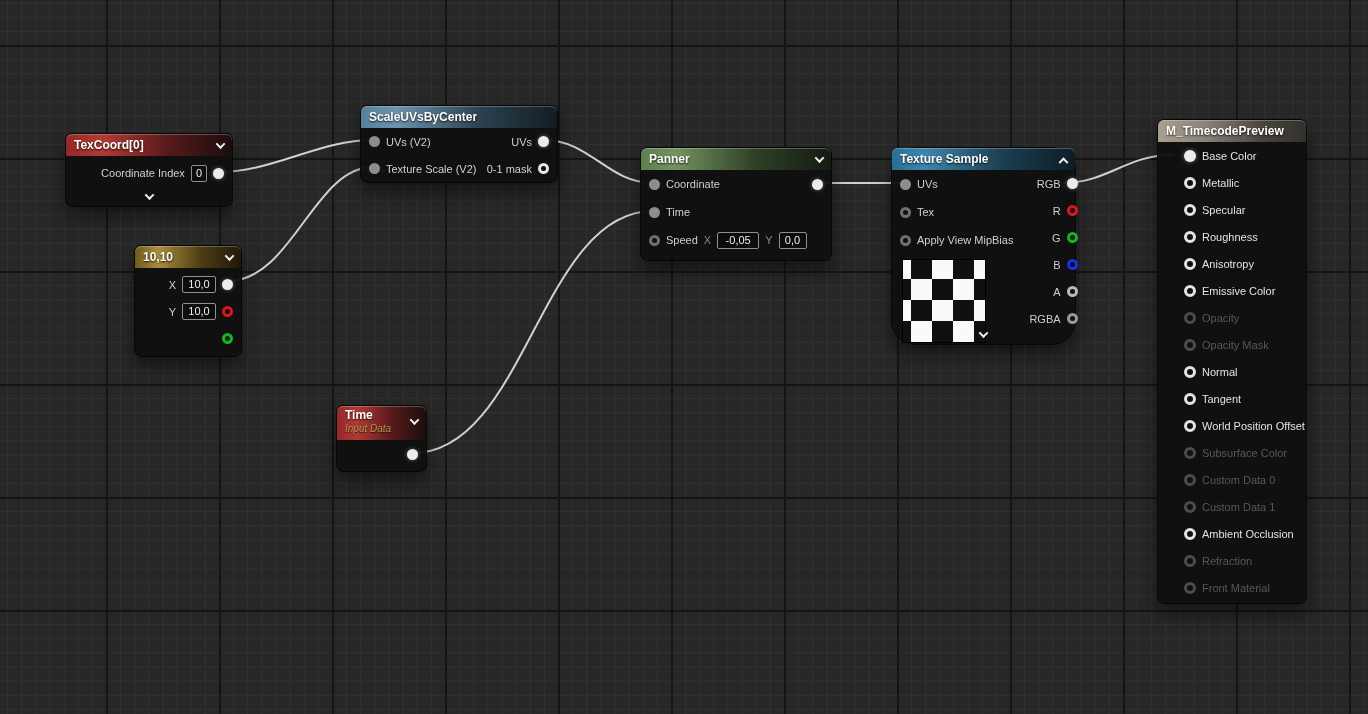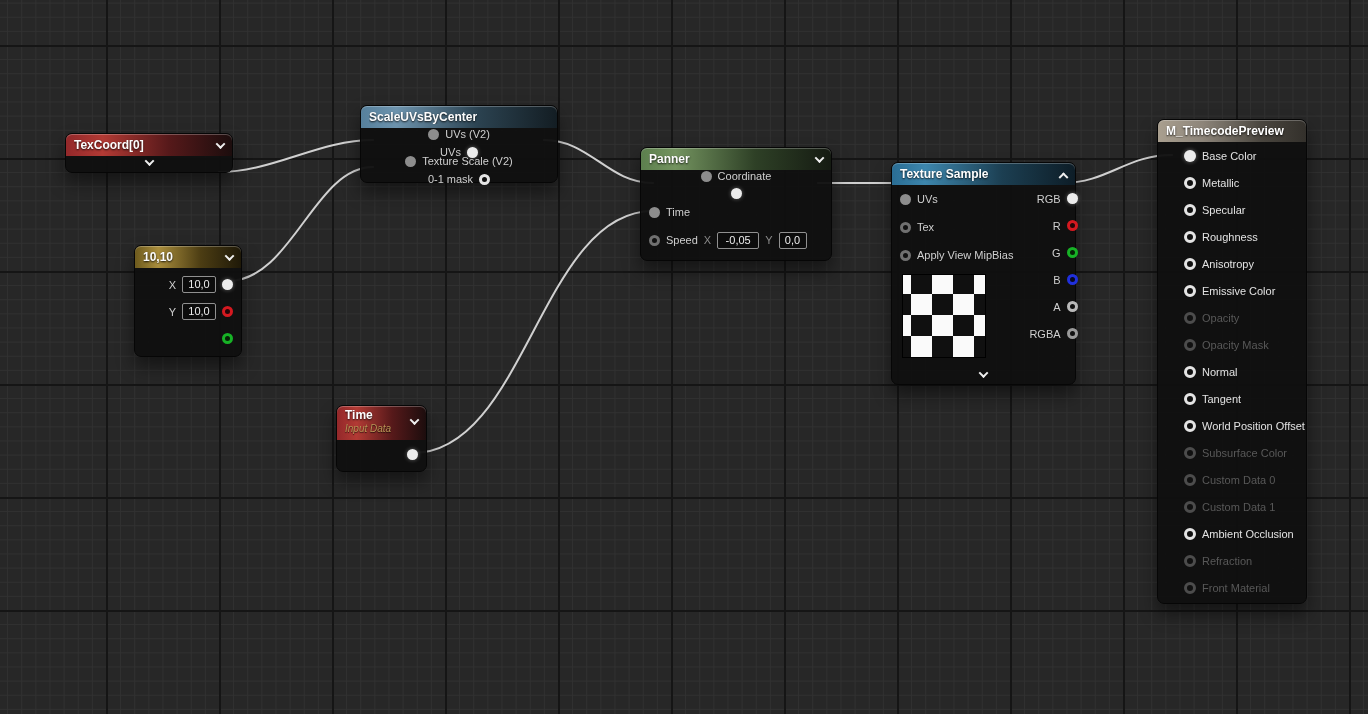--- a/index.html
+++ b/index.html
@@ -47,21 +47,21 @@
   .chev { display:inline-block; width:7px; height:7px;
     border-right:2px solid #efefef; border-bottom:2px solid #efefef;
     transform:rotate(45deg) translate(-1px,-1px); }
   .chev.up { transform:rotate(-135deg) translate(-2px,-2px); }
   .chevrow { display:flex; justify-content:center; padding:3px 0 6px; }
 
   .row { display:flex; align-items:center; gap:6px; padding:0 8px; height:27px; }
   .row.h28 { height:28px; }
   .row.h34 { height:34px; }
   .row.out { justify-content:flex-end; }
-  .row.both { justify-content:space-between;flex-direction:column; }
+  .row.both { justify-content:space-between; }
   .grp { display:flex; align-items:center; gap:6px; }
   .lbl { font-size:11px; color:#cfcfcf; white-space:nowrap; }
   .lbl.dim { color:#8a8a8a; }
   .lbl.off { color:#585858; }
   .mat .lbl { color:#e2e2e2; }
   .mat.off .lbl { color:#585858; }
 
   .pin { width:11px; height:11px; border-radius:50%; flex:none; background:#101010; }
   .p-whitefill { background:#ececec; box-shadow:0 0 4px rgba(255,255,255,.35); }
   .p-grayfill  { background:#8d8d8d; }
@@ -104,20 +104,25 @@
     <path d="M 413 453 C 525 453, 541 211, 653 211"></path>
     <path d="M 818 183 C 848 183, 874 183, 904 183"></path>
     <path d="M 1062 183 C 1108 183, 1126 155, 1172 155"></path>
   </svg>
 
   <div class="node" style="left:65px;top:133px;width:168px;">
     <div class="hdr hdr-red">
       <span class="t">TexCoord[0]</span>
       <span class="chev"></span>
     </div>
+    <div class="row h34 out">
+      <span class="lbl">Coordinate Index</span>
+      <span class="vbox">0</span>
+      <span class="pin p-whitefill"></span>
+    </div>
     <div class="chevrow">
         <span class="chev"></span>
       </div>
   </div>
 
   <div class="node" style="left:134px;top:245px;width:108px;padding-bottom:4px;">
     <div class="hdr hdr-gold">
       <span class="t">10,10</span>
       <span class="chev"></span>
     </div>
@@ -194,21 +199,21 @@
         <span class="t">Time</span>
         <span class="sub">Input Data</span>
       </span>
       <span class="chev" style="margin-top:10px;"></span>
     </div>
     <div class="row h28 out">
       <span class="pin p-whitefill"></span>
     </div>
   </div>
 
-  <div class="node" style="left:891px;top:162px;width:185px;height:223px;">
+  <div class="node" style="left:891px;top:147px;width:185px;height:198px;border-radius:24px;">
     <div class="hdr hdr-blue">
       <span class="t">Texture Sample</span>
       <span class="chev up"></span>
     </div>
     <div class="ts-body">
       <div class="ts-left">
         <div class="row h28">
           <span class="pin p-grayfill"></span>
           <span class="lbl">UVs</span>
         </div>

